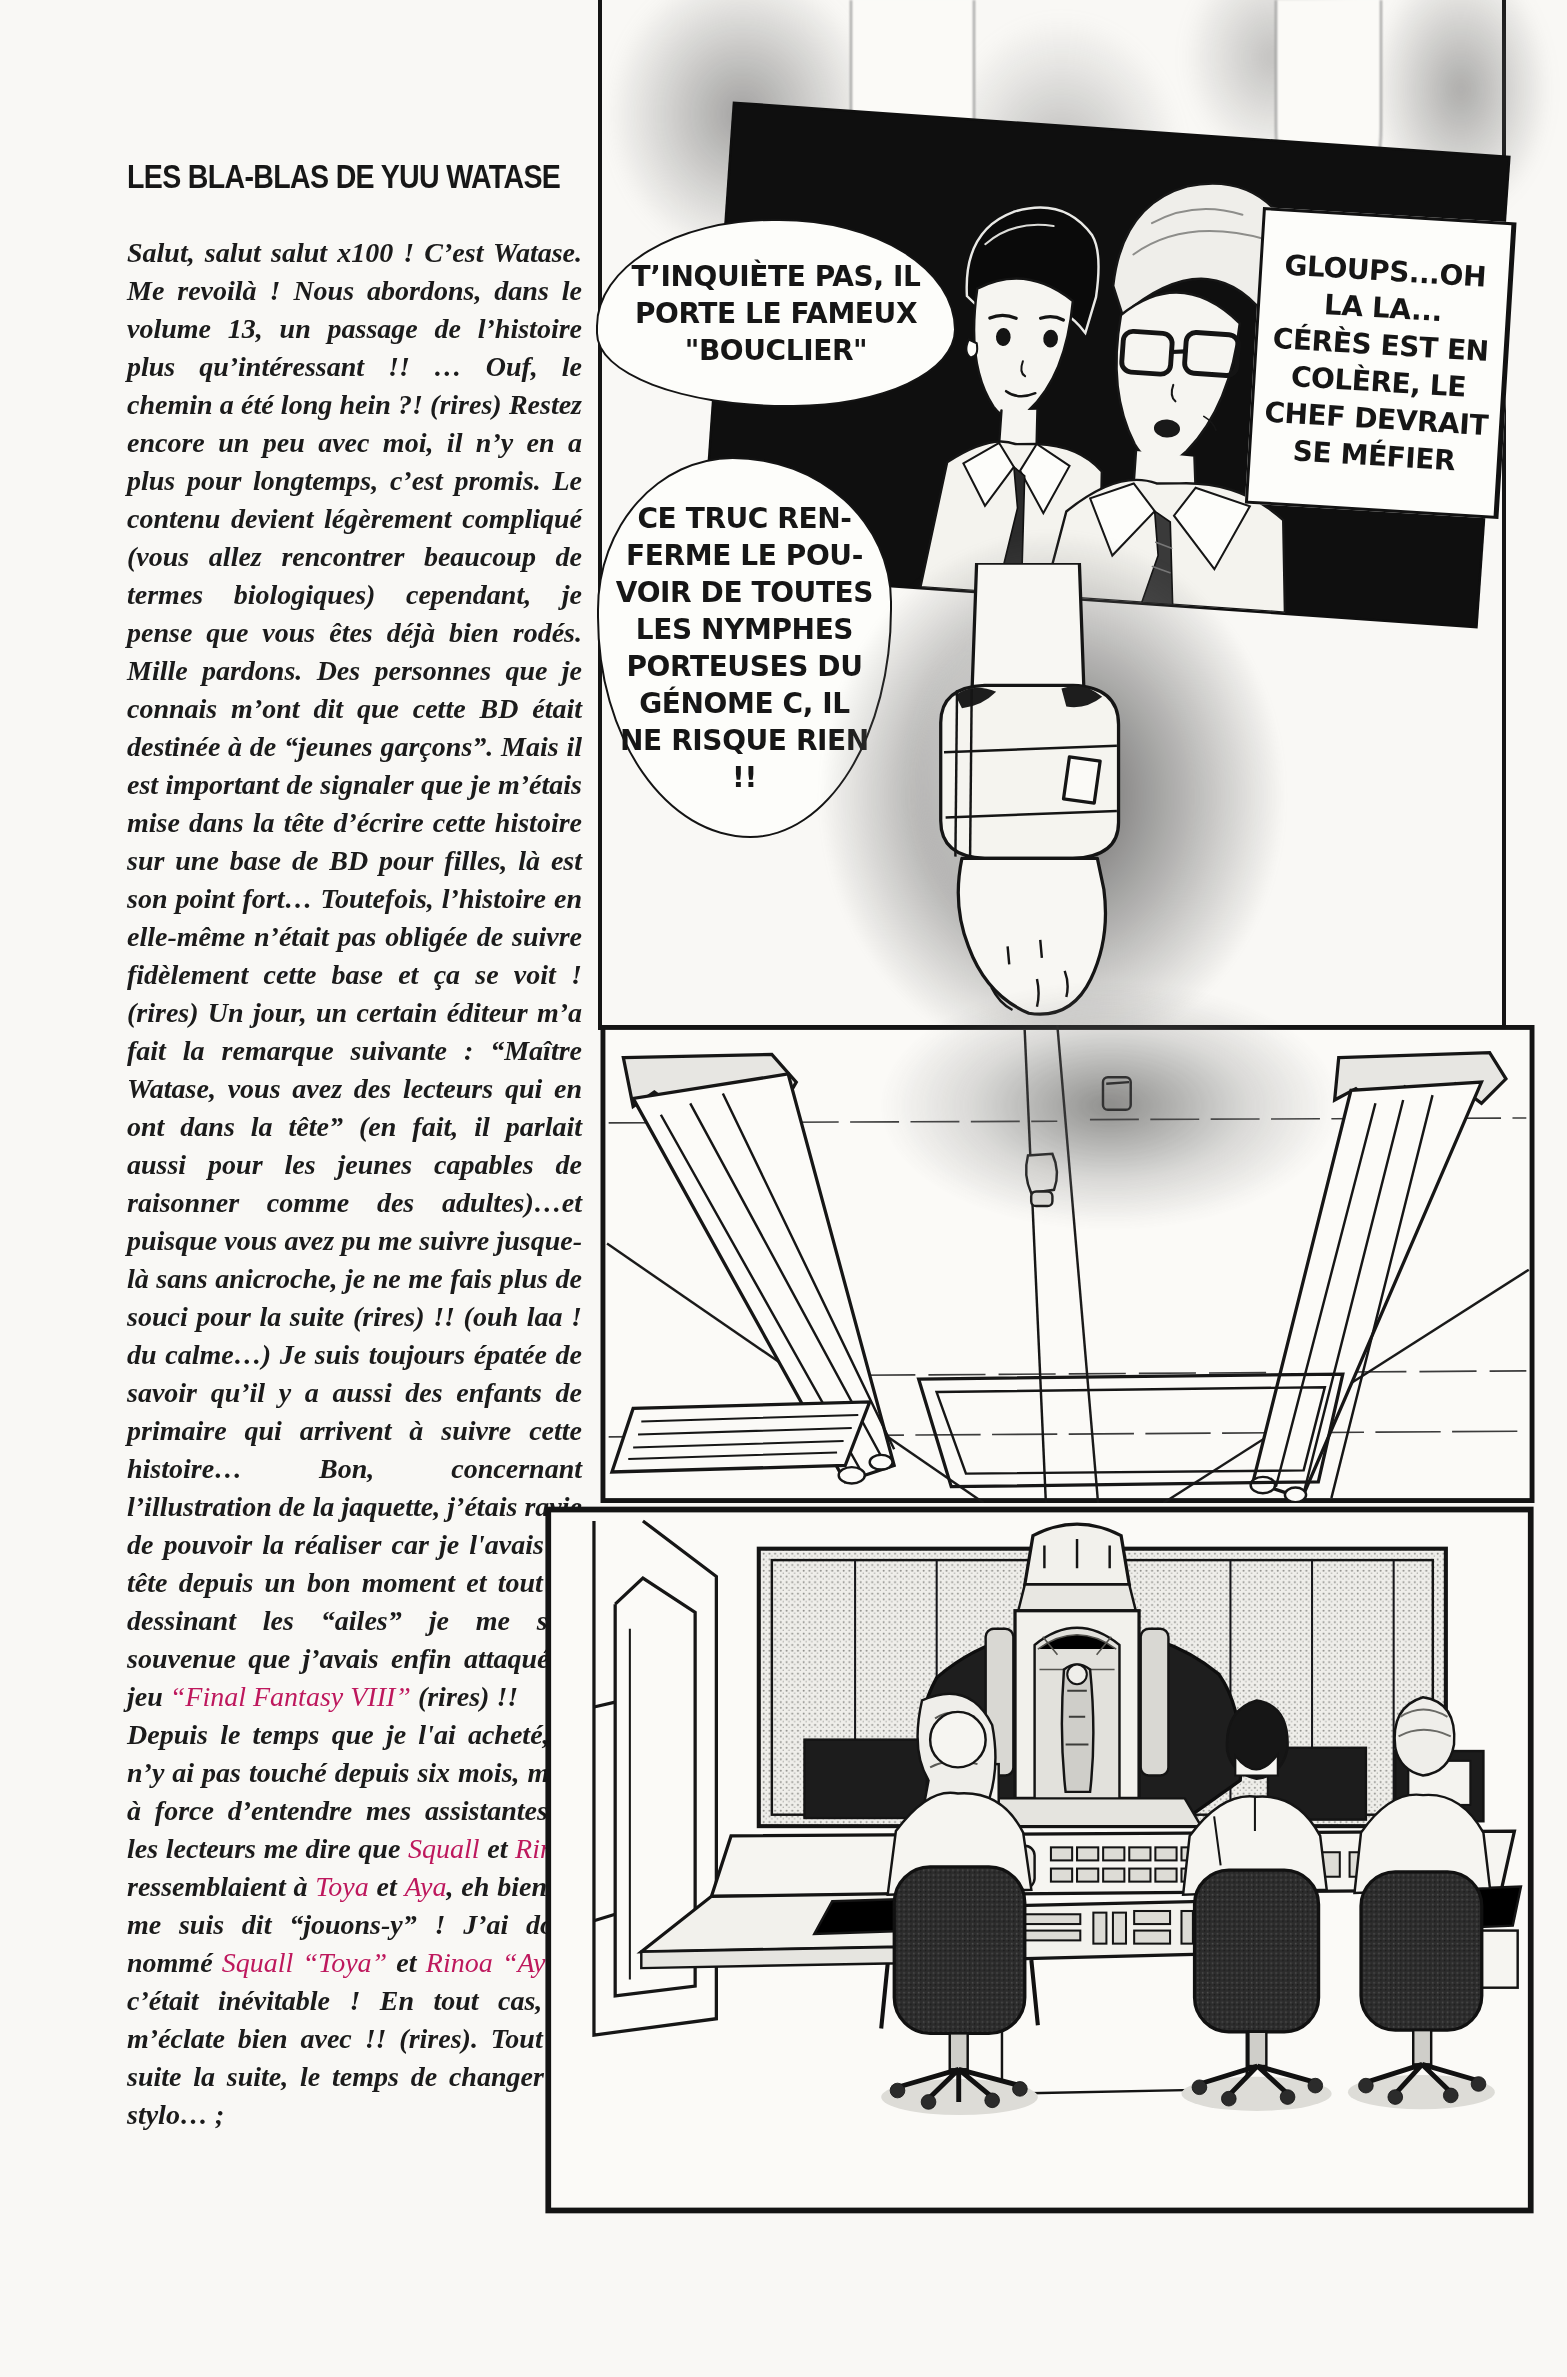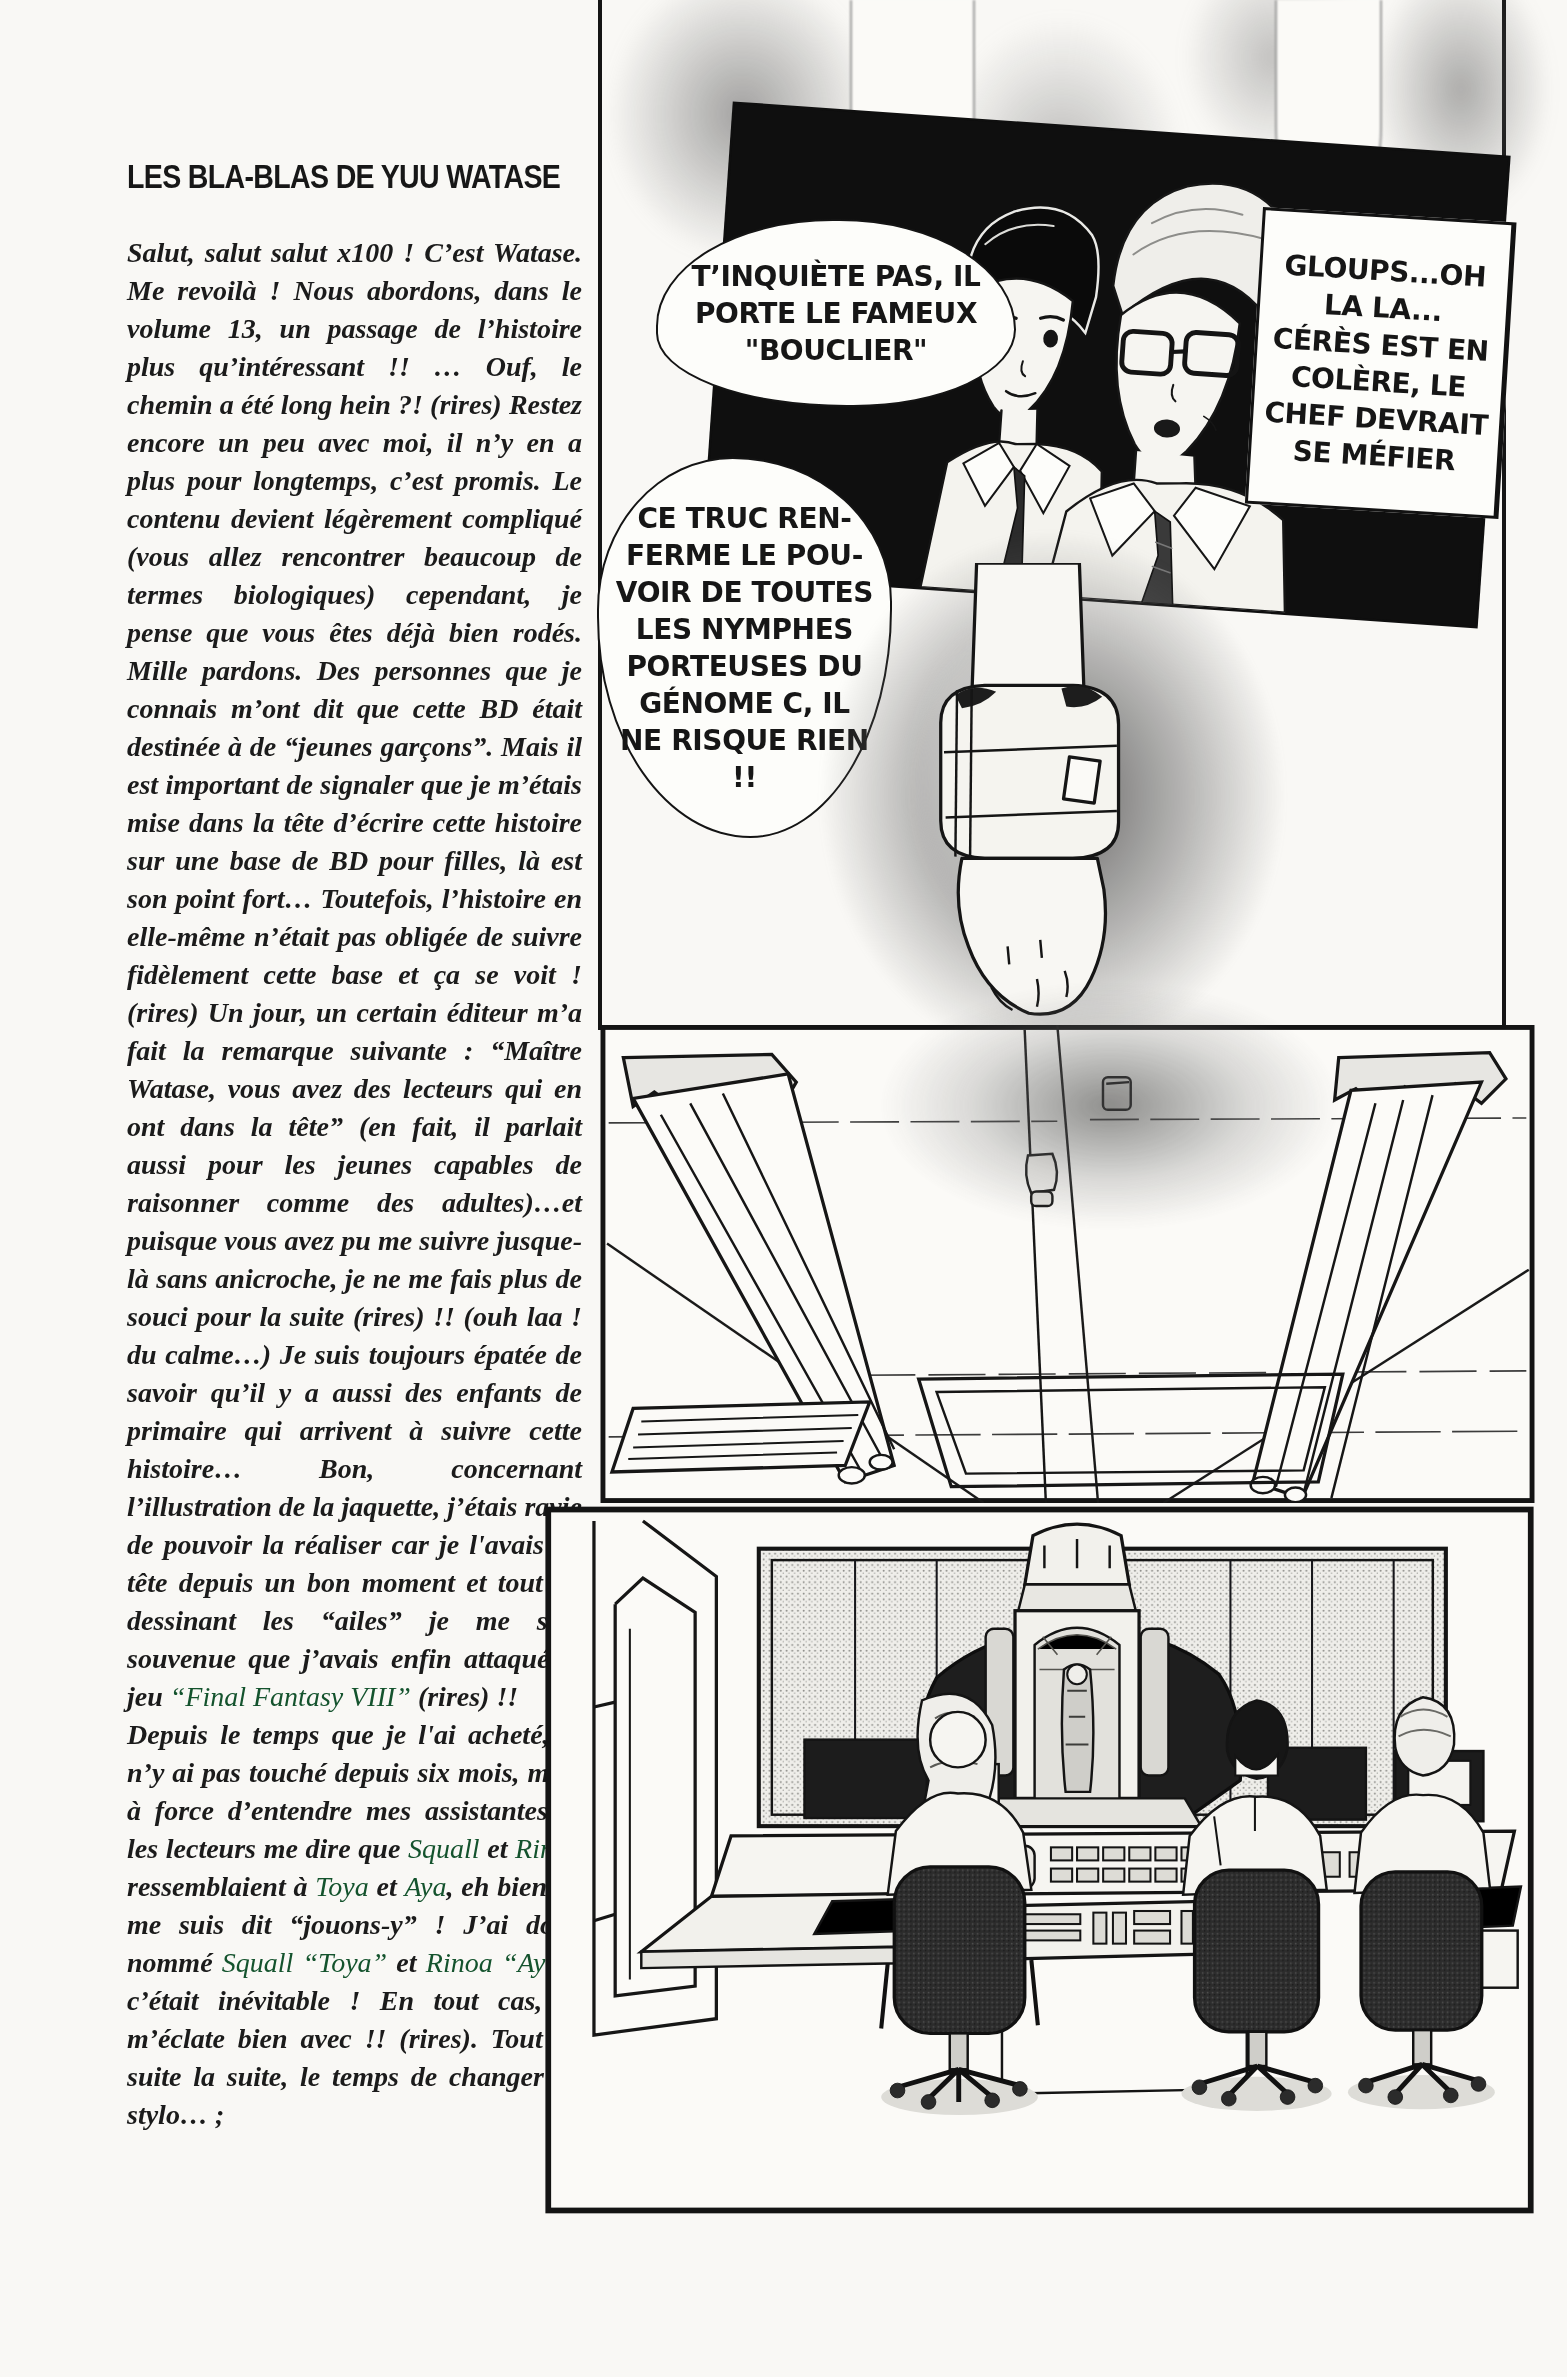--- a/index.html
+++ b/index.html
@@ -6,41 +6,41 @@
   .page{position:relative;width:1567px;height:2377px;background:#f9f8f5;overflow:hidden;
         font-family:"Liberation Serif",serif;color:#161616;}
 
   
   .author-col{position:absolute;left:127px;top:157px;width:455px;}
   .author-title{font-family:"Liberation Sans",sans-serif;font-weight:bold;font-size:34px;
         letter-spacing:-0.8px;color:#171717;margin:0 0 38px 0;white-space:nowrap;
         transform:scaleX(.84);transform-origin:left center;}
   .author-text p{margin:0;font-style:italic;font-weight:bold;font-size:28px;line-height:38px;
         text-align:justify;color:#1b1b1b;}
-  .author-text .regular{font-weight:normal;color:#14532d;}
+  .author-text .regular{font-weight:normal;color:#be185d;}
 
   
   .panelA-border-left{position:absolute;left:598px;top:0;width:4.1px;height:1030px;background:#151515;}
   .panelA-border-right{position:absolute;left:1502px;top:0;width:4.1px;height:1030px;background:#151515;}
 
   .smoke{position:absolute;border-radius:50%;filter:blur(7.3px);}
   .speckle{background-image:radial-gradient(circle,rgba(45,45,45,.5) 1.1px,transparent 1.1px);
            background-size:4.1px 4.1px;}
   .steam-col{position:absolute;background:#fbfaf7;filter:blur(1.2px);
            border-left:2.4px solid #9a9a9a;border-right:2.4px solid #9a9a9a;border-radius:0 0 40% 40%;}
 
   .inner-panel{position:absolute;left:735px;top:104px;width:775px;height:469px;
            transform:rotate(4deg);transform-origin:top left;background:#0f0f0f;
            box-shadow:0 0 0 2.4px #0f0f0f;}
 
   .bubble{position:absolute;background:#fdfdfa;color:#161616;
         font-family:"DejaVu Sans",sans-serif;font-weight:bold;font-size:28px;line-height:37px;
         text-align:center;white-space:pre-line;display:flex;align-items:center;justify-content:center;
         letter-spacing:-0.4px;}
-  .bubble-tinquiete{left:656px;top:219px;width:356px;height:184px;border:2.4px solid #141414;
+  .bubble-tinquiete{left:596px;top:219px;width:356px;height:184px;border:2.4px solid #141414;
         border-radius:50% 50% 46% 54% / 58% 60% 42% 40%;}
   .bubble-gloups{left:1263px;top:207px;width:246px;height:291px;border:3.3px solid #121212;
         border-right-width:5.7px;transform:rotate(3.5deg);transform-origin:top left;}
   .bubble-cetruc{left:597px;top:457px;width:291px;height:377px;border:2.4px solid #141414;
         border-radius:46% 54% 48% 52% / 40% 38% 60% 58%;justify-content:center;}
 
   .art-svg{position:absolute;}
 </style>
 </head>
 <body>

